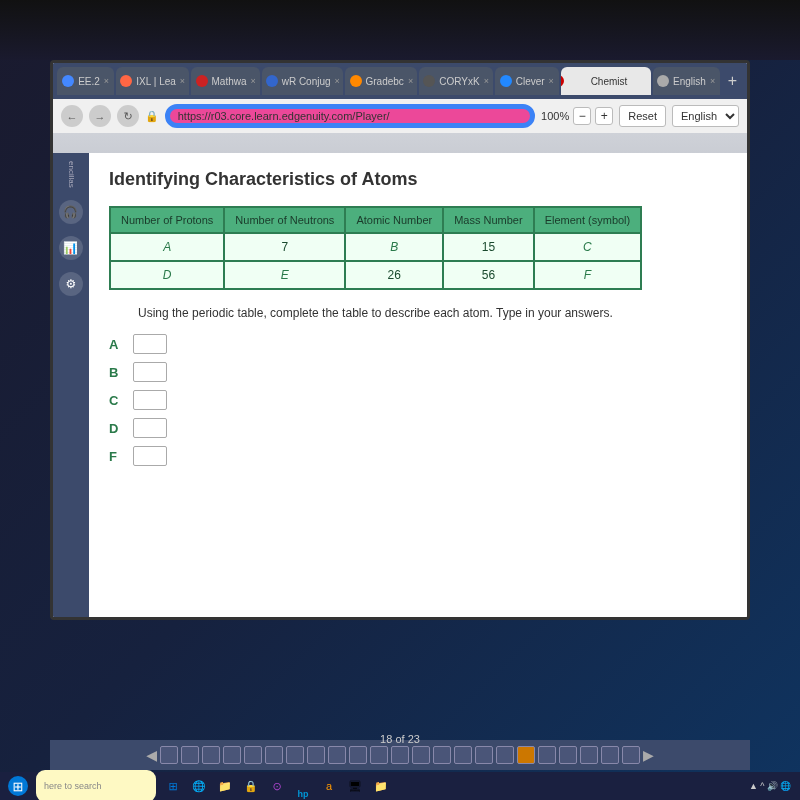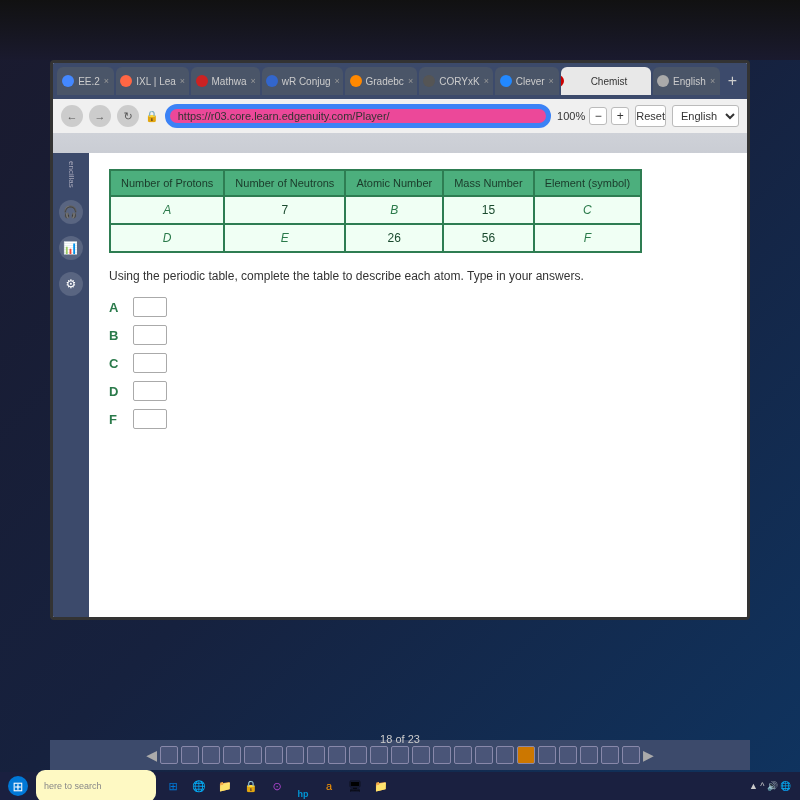--- a/index.html
+++ b/index.html
@@ -149,21 +149,21 @@
       border-radius: 3px;
       display: flex;
       align-items: center;
       justify-content: center;
       font-size: 12px;
       cursor: pointer;
     }
 
     .reset-btn {
       height: 22px;
-      padding: 0 0;
+      padding: 0 8px;
       background: white;
       border: 1px solid #bbb;
       border-radius: 3px;
       font-size: 11px;
       cursor: pointer;
       color: #333;
     }
 
     .lang-select {
       height: 22px;
@@ -255,20 +255,21 @@
     .atom-table td.input-cell {
       color: #2a7a4a;
       font-style: italic;
     }
 
     
     .instructions {
       font-size: 12px;
       color: #333;
       margin-bottom: 14px;
+      margin-left: 29px;
     }
 
     
     .answer-row {
       display: flex;
       align-items: center;
       margin-bottom: 8px;
       gap: 8px;
     }
 
@@ -476,20 +477,21 @@
 
       <div class="sidebar">
         <div class="sidebar-label">encillas</div>
         <div class="sidebar-icon">🎧</div>
         <div class="sidebar-icon">📊</div>
         <div class="sidebar-icon">⚙</div>
       </div>
 
       <div class="main-content">
 
+        <div class="page-title">Identifying Characteristics of Atoms</div>
 
         <table class="atom-table">
           <thead>
             <tr>
               <th>Number of Protons</th>
               <th>Number of Neutrons</th>
               <th>Atomic Number</th>
               <th>Mass Number</th>
               <th>Element (symbol)</th>
             </tr>

